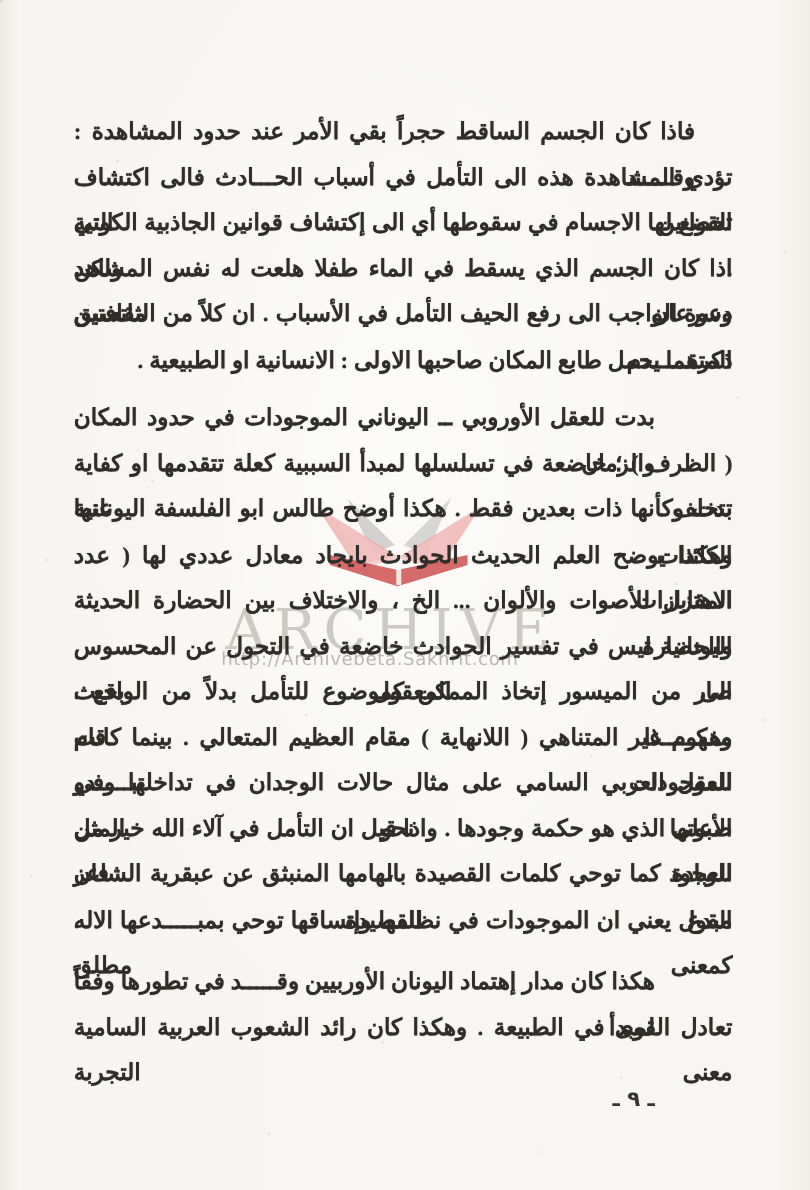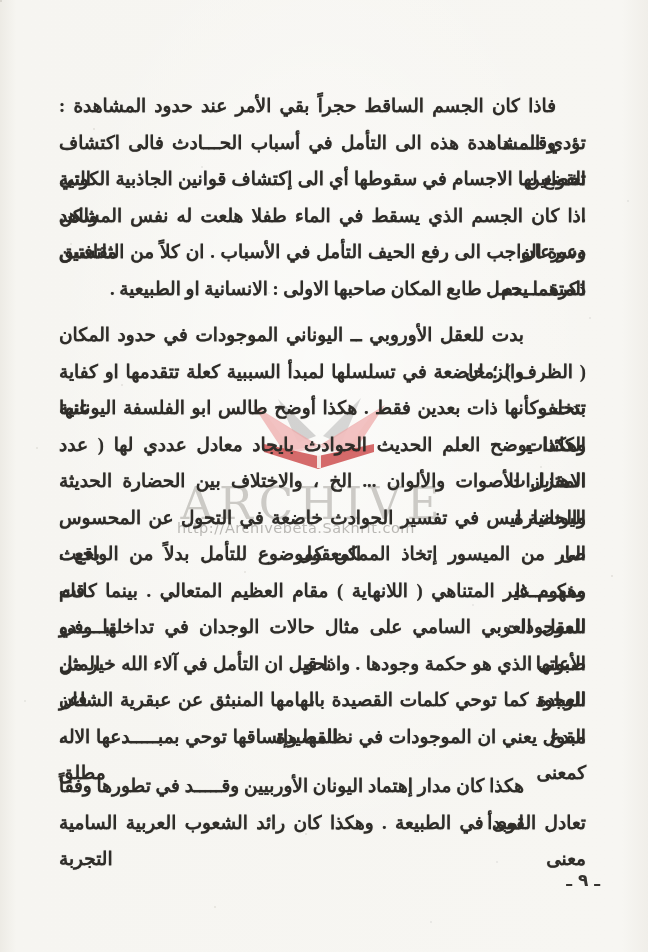--- a/index.html
+++ b/index.html
@@ -57,21 +57,21 @@
   .para.p3{margin-top:13px;}
   .line{
     text-align:justify;text-align-last:justify;text-justify:inter-word;
     white-space:normal;height:36.5px;overflow:visible;font-family:Liberation Serif, serif;
   }
   .line.short{text-align-last:right;}
   .line.indent1{padding-right:30px;}
   .line.indent2{padding-right:62px;}
   .page-number{
     position:absolute;top:870px;right:48px;z-index:2;width:110px;
-    direction:rtl;text-align:right;font-size:17px;font-weight:700;
+    direction:rtl;text-align:left;font-size:17px;font-weight:700;
     color:#363430;letter-spacing:4px;
   }
 </style>
 </head>
 <body>
 
 <div class="page">
 
   <div class="watermark-layer">
     <div class="logo">

